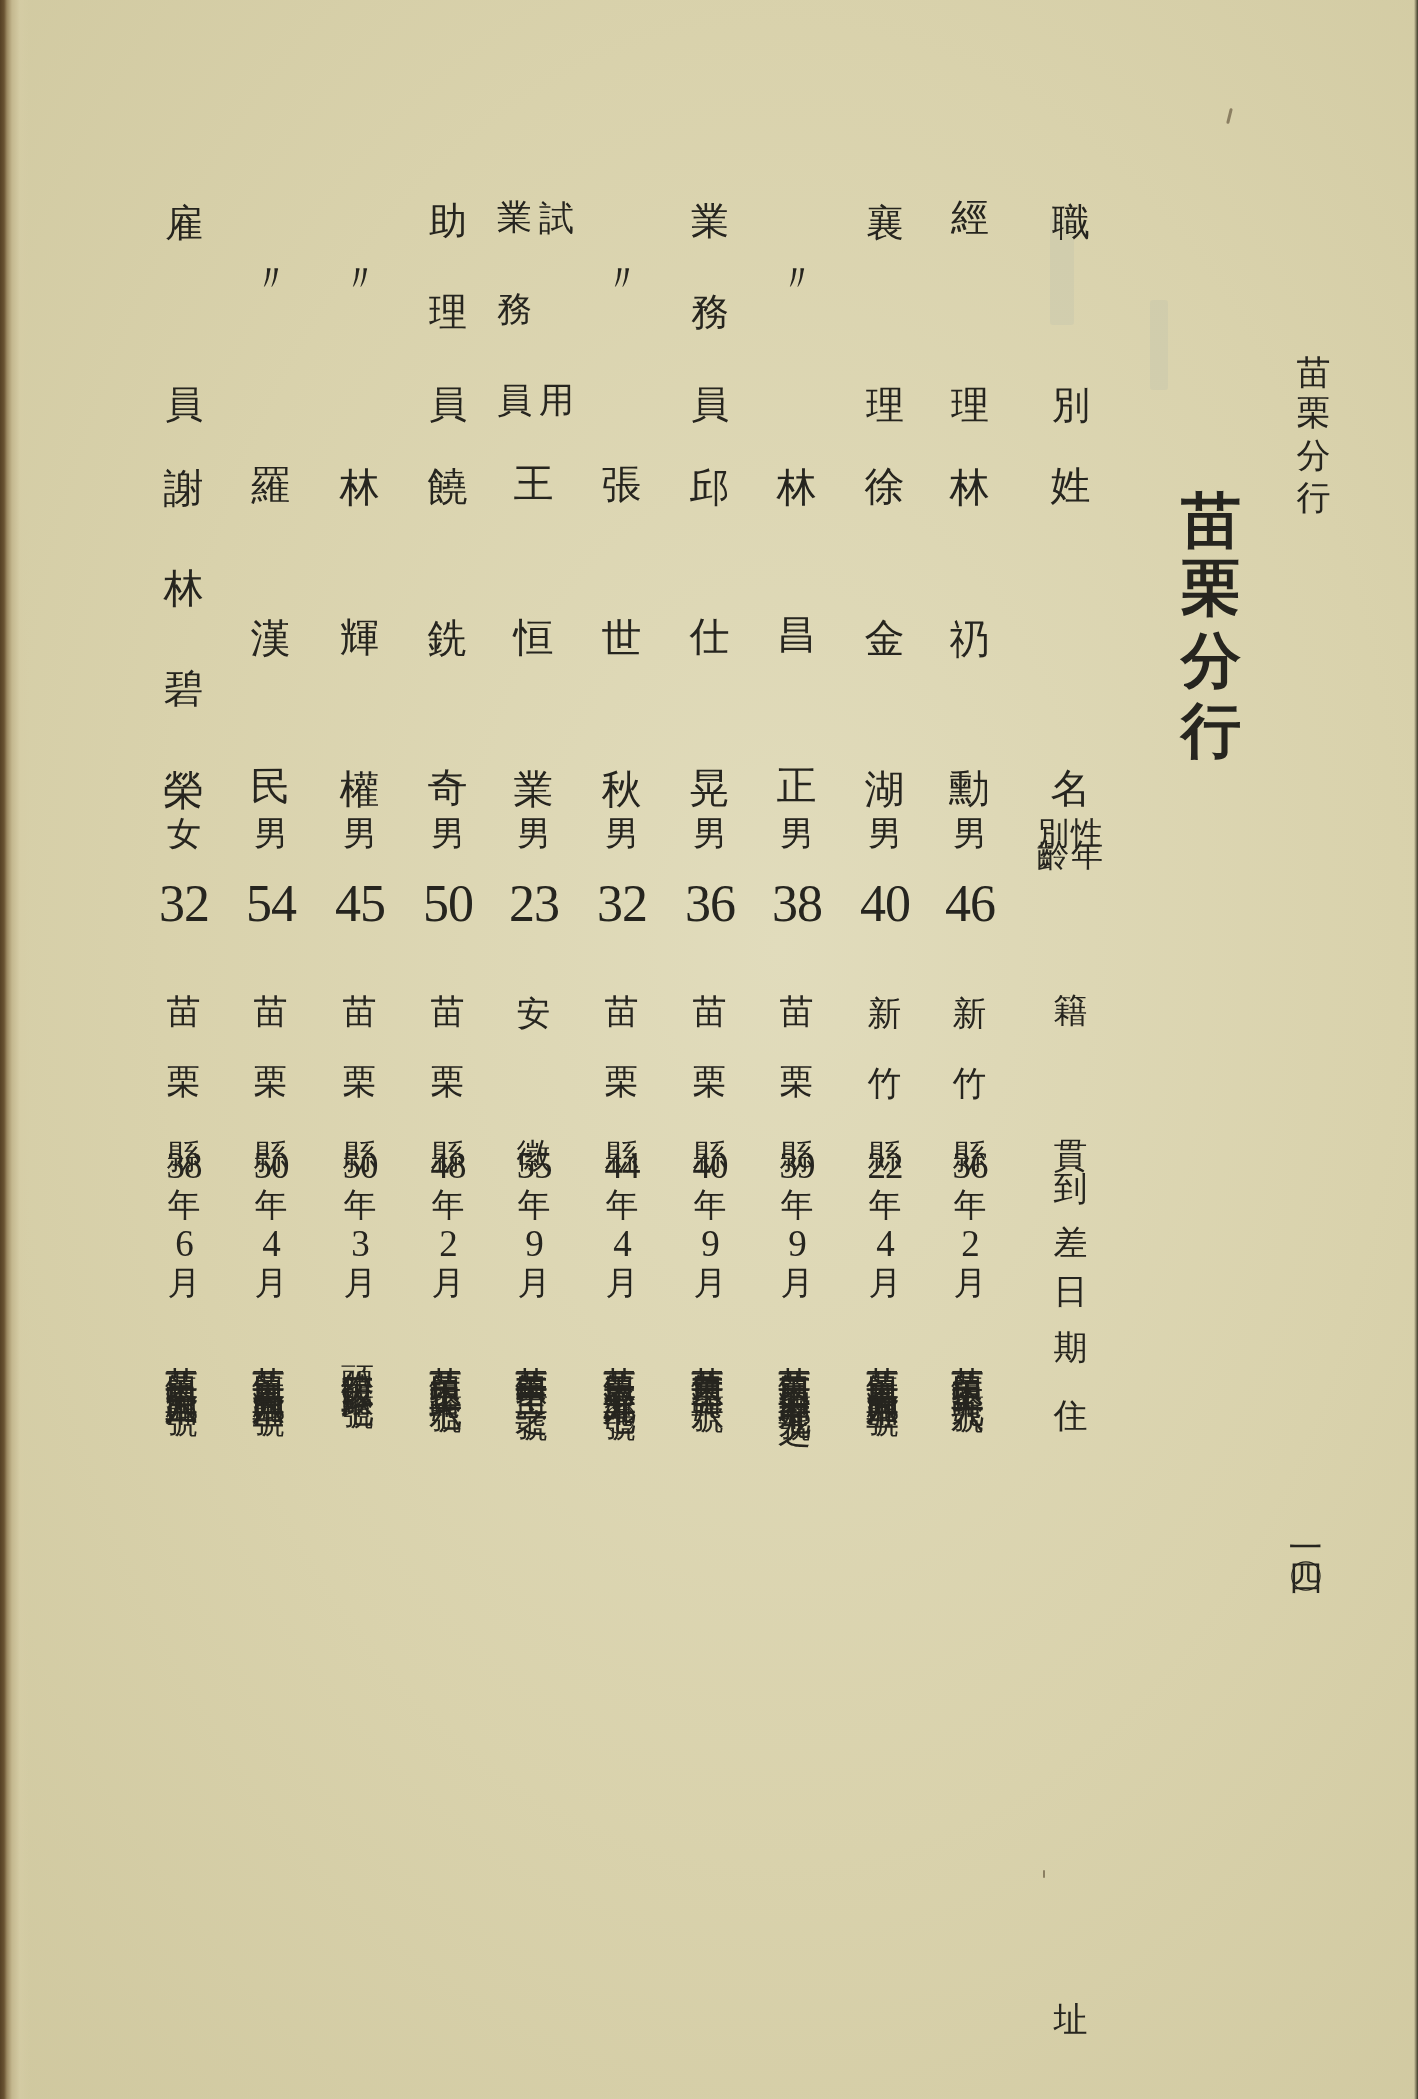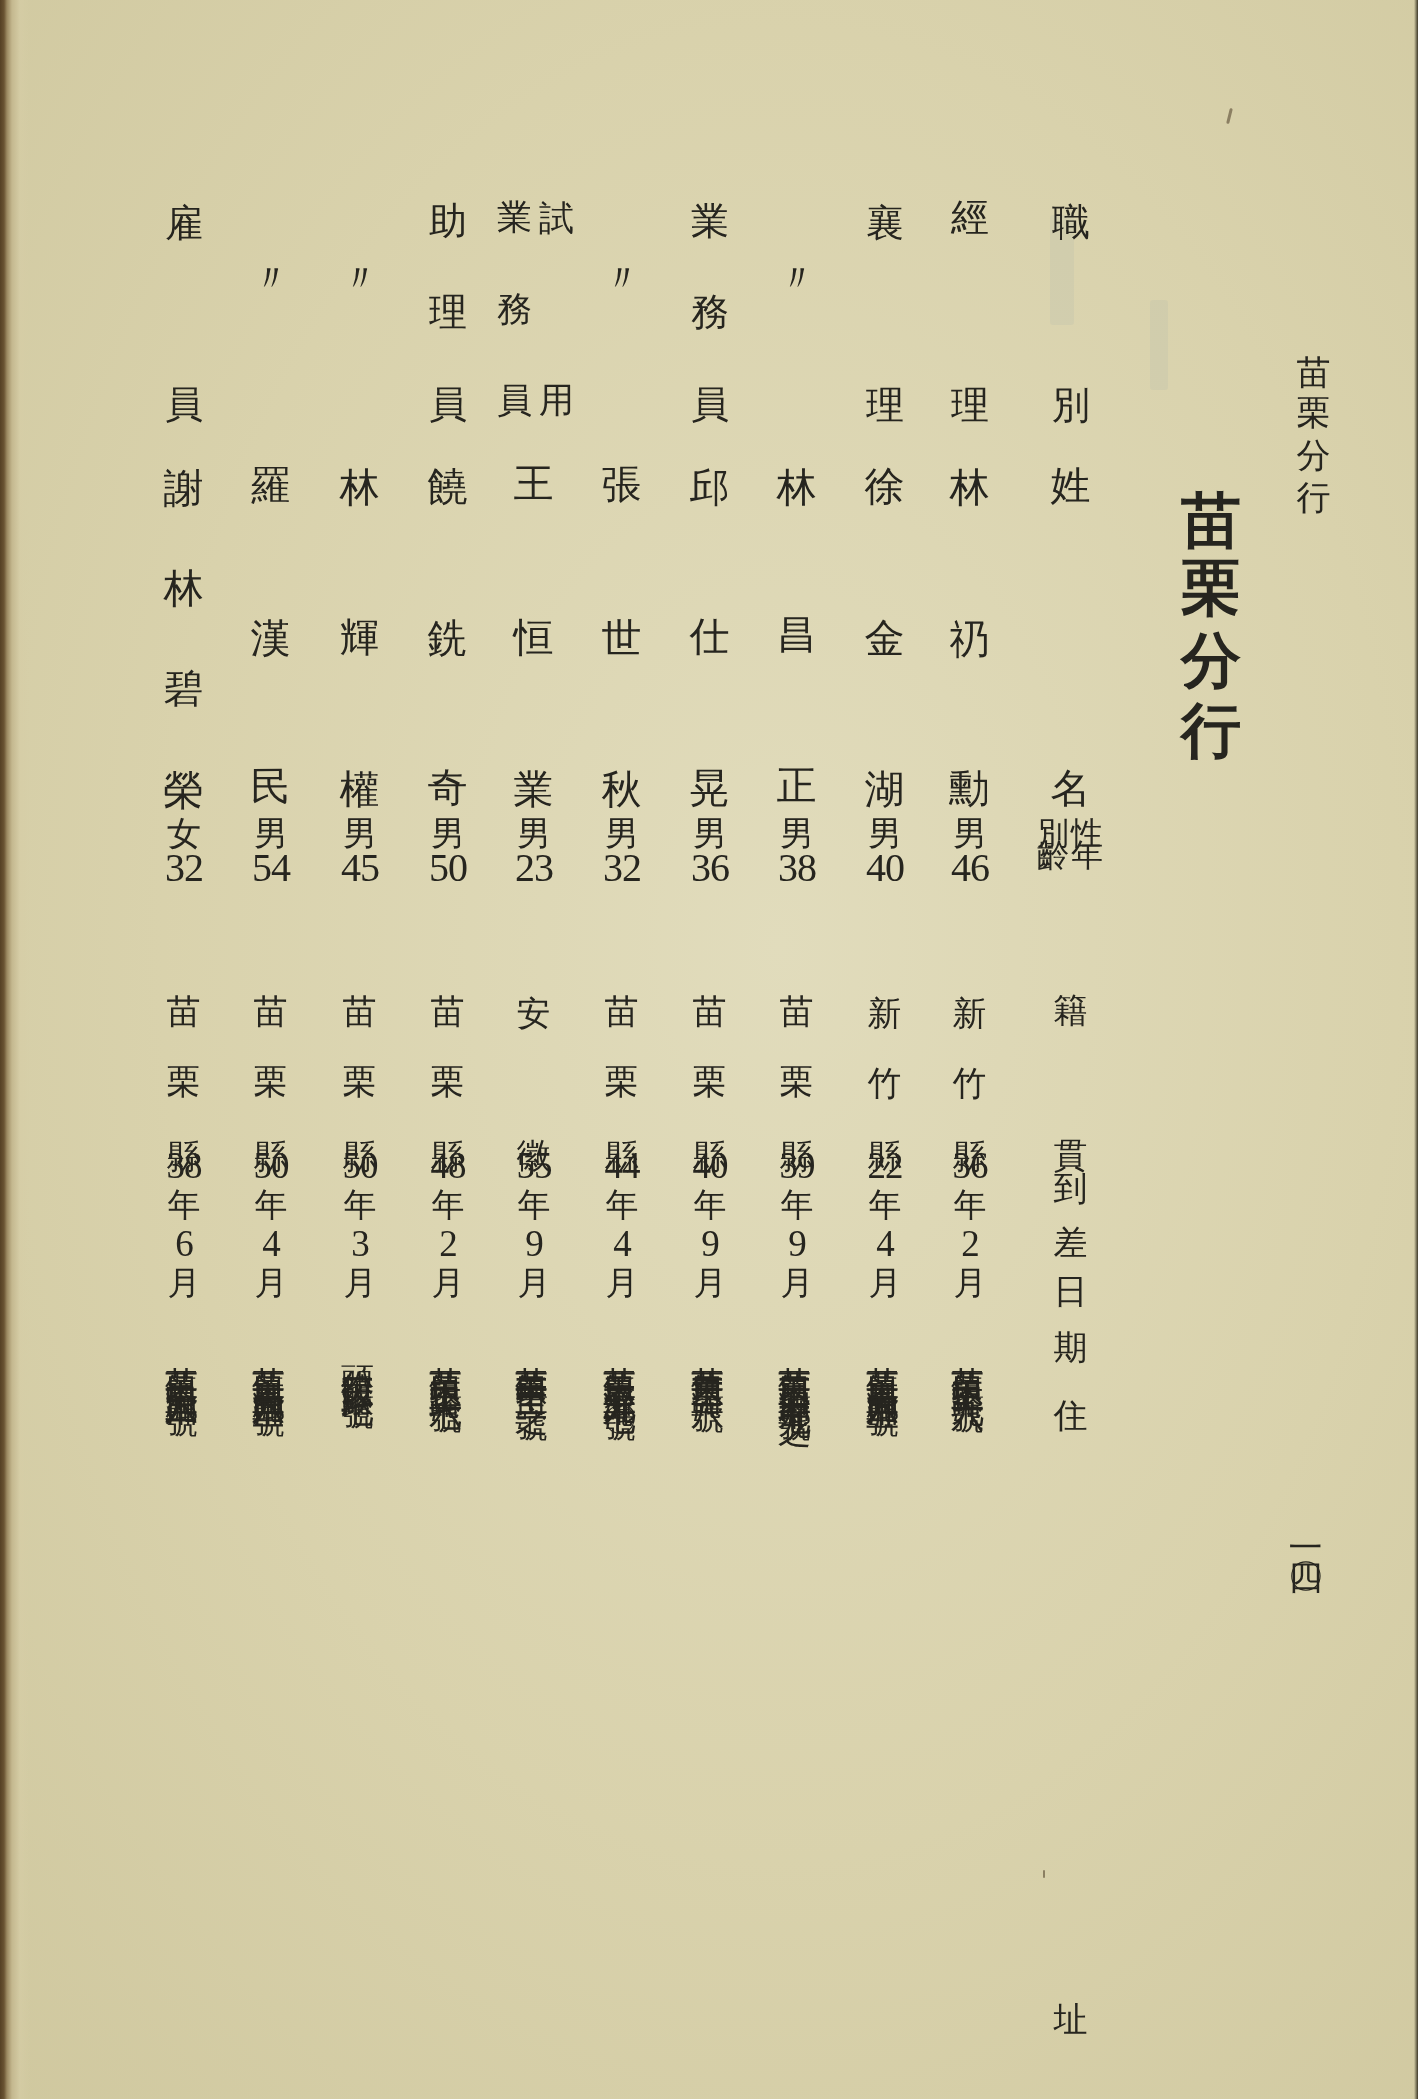--- a/index.html
+++ b/index.html
@@ -47,21 +47,21 @@
     text-align:justify; text-align-last:justify;
   }
   .vc {
     display:block; writing-mode:vertical-rl; line-height:1; white-space:nowrap;
     text-align:center; text-align-last:center;
   }
 
   .c-title { top:171px; height:186px; font-size:38px; }
   .c-name  { top:435px; height:302px; font-size:40px; }
   .c-sex   { top:816px; font-size:34px; line-height:34px; white-space:nowrap; }
-  .c-age   { top:848px; font-family:"Liberation Serif", serif; font-size:40px; line-height:40px; white-space:nowrap; letter-spacing:-1px; }
+  .c-age   { top:884px; font-family:"Liberation Serif", serif; font-size:52px; line-height:40px; white-space:nowrap; letter-spacing:-1px; }
   .c-origin{ top:967px; height:145px; font-size:34px; }
   .c-date  { top:1146px; display:flex; flex-direction:column; align-items:center; }
   .c-date span { display:block; height:39px; line-height:39px; white-space:nowrap; }
   .d-num { font-family:"Liberation Serif", serif; font-size:37px; letter-spacing:-1px; }
   .d-cjk { font-size:33px; }
   .c-addr {
     top:1340px; font-size:33px; letter-spacing:3.9px;
     writing-mode:vertical-rl; line-height:1; white-space:nowrap;
   }
   .col > .c-addr { left:-2px; }

